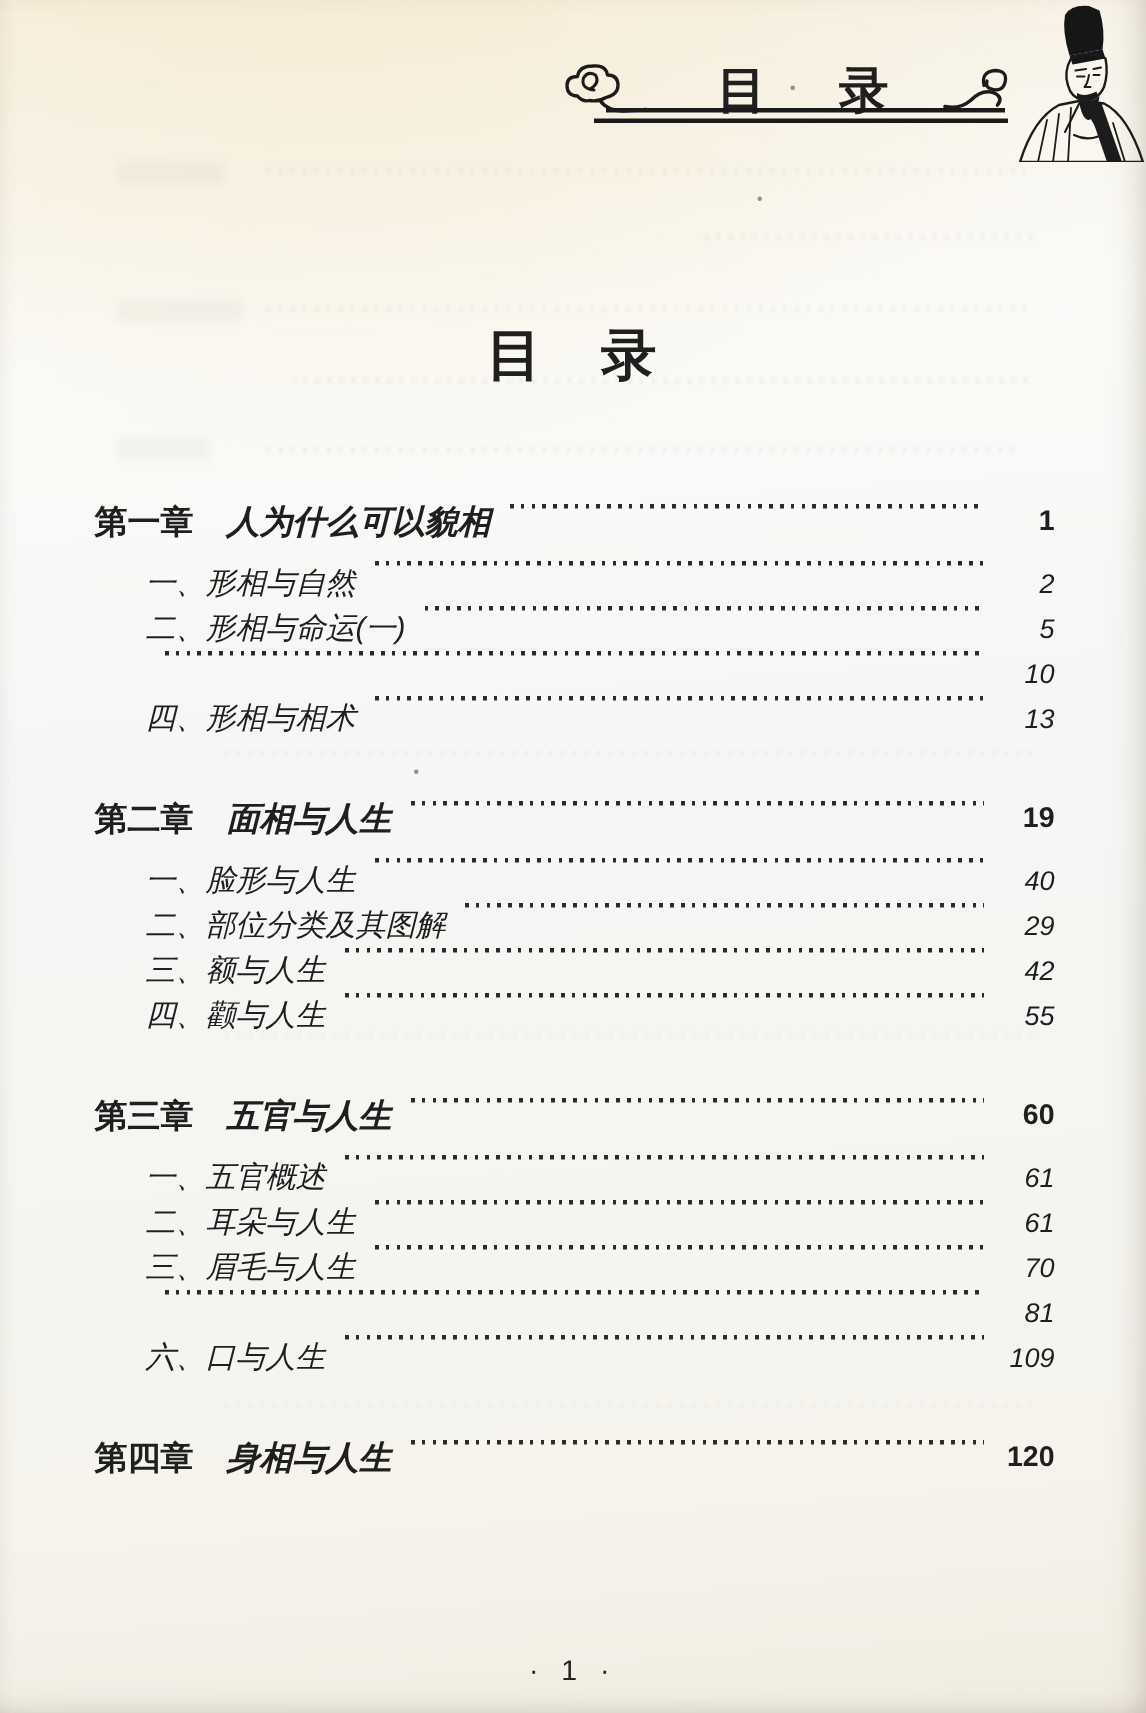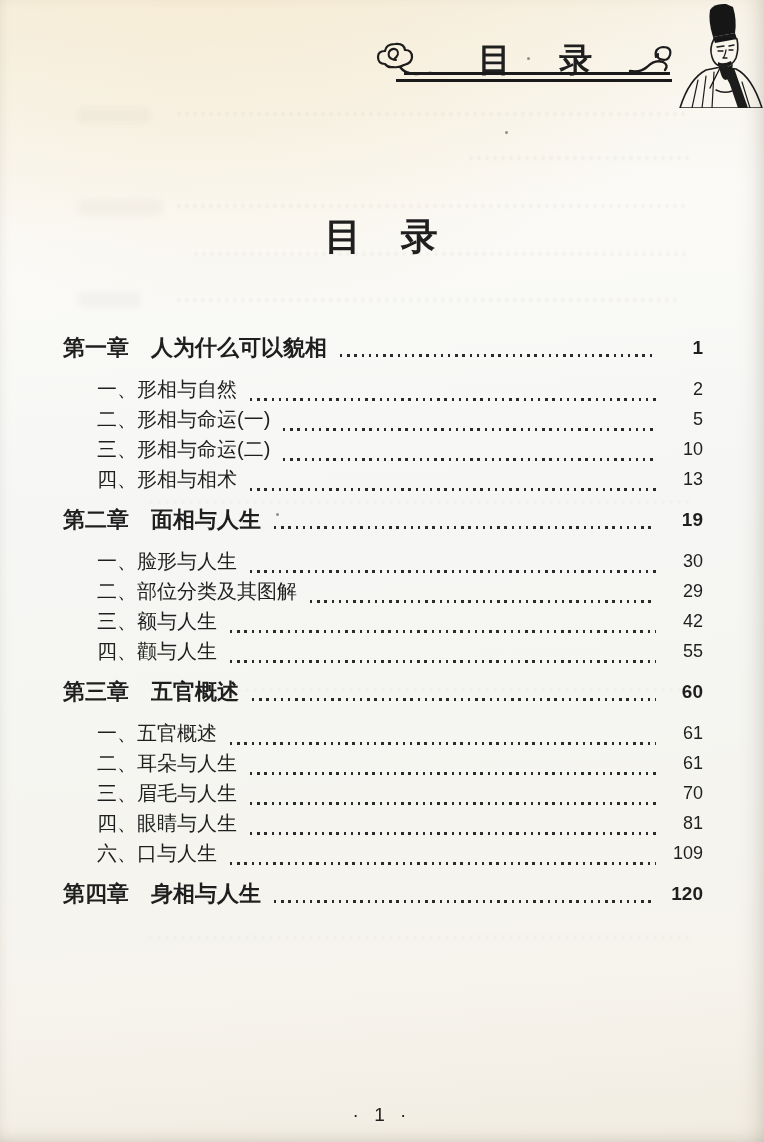--- a/index.html
+++ b/index.html
@@ -32,26 +32,26 @@
   .cloud-right{position:absolute;left:628px;top:42px;}
   .figure{position:absolute;left:676px;top:2px;}
 
   
   .main-title{position:absolute;top:212px;left:0;width:100%;text-align:center;
     font-size:37px;font-weight:bold;word-spacing:26px;letter-spacing:2px;
     font-family:"Liberation Serif","DejaVu Serif",serif;}
 
   
   .toc{position:absolute;top:336px;left:63px;right:61px;}
-  .row{display:flex;align-items:flex-end;}
+  .row{display:flex;align-items:flex-start;}
   .ch-row{font-weight:bold;font-size:22px;line-height:24px;}
-  .ch-title{margin-left:22px;}
-  .items{margin-top:14px;}
+  .ch-title{margin-left:22px;font-style:italic;}
+  .items{margin-top:14px;font-style:italic;}
   .it-row{font-size:20px;line-height:30px;padding-left:34px;}
-  .ch-block + .ch-block{margin-top:14px;}
+  .ch-block + .ch-block{margin-top:40px;}
   .leader{flex:1;height:3.2px;margin:0 9px 3px 13px;
     background:repeating-linear-gradient(90deg,#2b2b2b 0 2.4px,transparent 2.4px 7.2px);}
   .pg{min-width:38px;text-align:right;font-size:19px;white-space:nowrap;}
   .it-row .pg{font-size:18px;}
   .t{white-space:nowrap;}
 
   
   .footer{position:absolute;left:0;bottom:16px;width:100%;text-align:center;
     font-size:19px;letter-spacing:5px;color:#222;}
 
@@ -132,21 +132,20 @@
           <span class="t">一、形相与自然</span>
           <span class="leader"></span>
           <span class="pg">2</span>
         </div>
         <div class="row it-row">
           <span class="t">二、形相与命运(一)</span>
           <span class="leader"></span>
           <span class="pg">5</span>
         </div>
         <div class="row it-row">
-          <span class="t">三、形相与命运(二)</span>
           <span class="leader"></span>
           <span class="pg">10</span>
         </div>
         <div class="row it-row">
           <span class="t">四、形相与相术</span>
           <span class="leader"></span>
           <span class="pg">13</span>
         </div>
       </div>
     </div>
@@ -155,21 +154,21 @@
       <div class="row ch-row">
         <span class="t">第二章</span>
         <span class="t ch-title">面相与人生</span>
         <span class="leader"></span>
         <span class="pg">19</span>
       </div>
       <div class="items">
         <div class="row it-row">
           <span class="t">一、脸形与人生</span>
           <span class="leader"></span>
-          <span class="pg">30</span>
+          <span class="pg">40</span>
         </div>
         <div class="row it-row">
           <span class="t">二、部位分类及其图解</span>
           <span class="leader"></span>
           <span class="pg">29</span>
         </div>
         <div class="row it-row">
           <span class="t">三、额与人生</span>
           <span class="leader"></span>
           <span class="pg">42</span>
@@ -178,42 +177,41 @@
           <span class="t">四、颧与人生</span>
           <span class="leader"></span>
           <span class="pg">55</span>
         </div>
       </div>
     </div>
 
     <div class="ch-block">
       <div class="row ch-row">
         <span class="t">第三章</span>
-        <span class="t ch-title">五官概述</span>
+        <span class="t ch-title">五官与人生</span>
         <span class="leader"></span>
         <span class="pg">60</span>
       </div>
       <div class="items">
         <div class="row it-row">
           <span class="t">一、五官概述</span>
           <span class="leader"></span>
           <span class="pg">61</span>
         </div>
         <div class="row it-row">
           <span class="t">二、耳朵与人生</span>
           <span class="leader"></span>
           <span class="pg">61</span>
         </div>
         <div class="row it-row">
           <span class="t">三、眉毛与人生</span>
           <span class="leader"></span>
           <span class="pg">70</span>
         </div>
         <div class="row it-row">
-          <span class="t">四、眼睛与人生</span>
           <span class="leader"></span>
           <span class="pg">81</span>
         </div>
         <div class="row it-row">
           <span class="t">六、口与人生</span>
           <span class="leader"></span>
           <span class="pg">109</span>
         </div>
       </div>
     </div>

